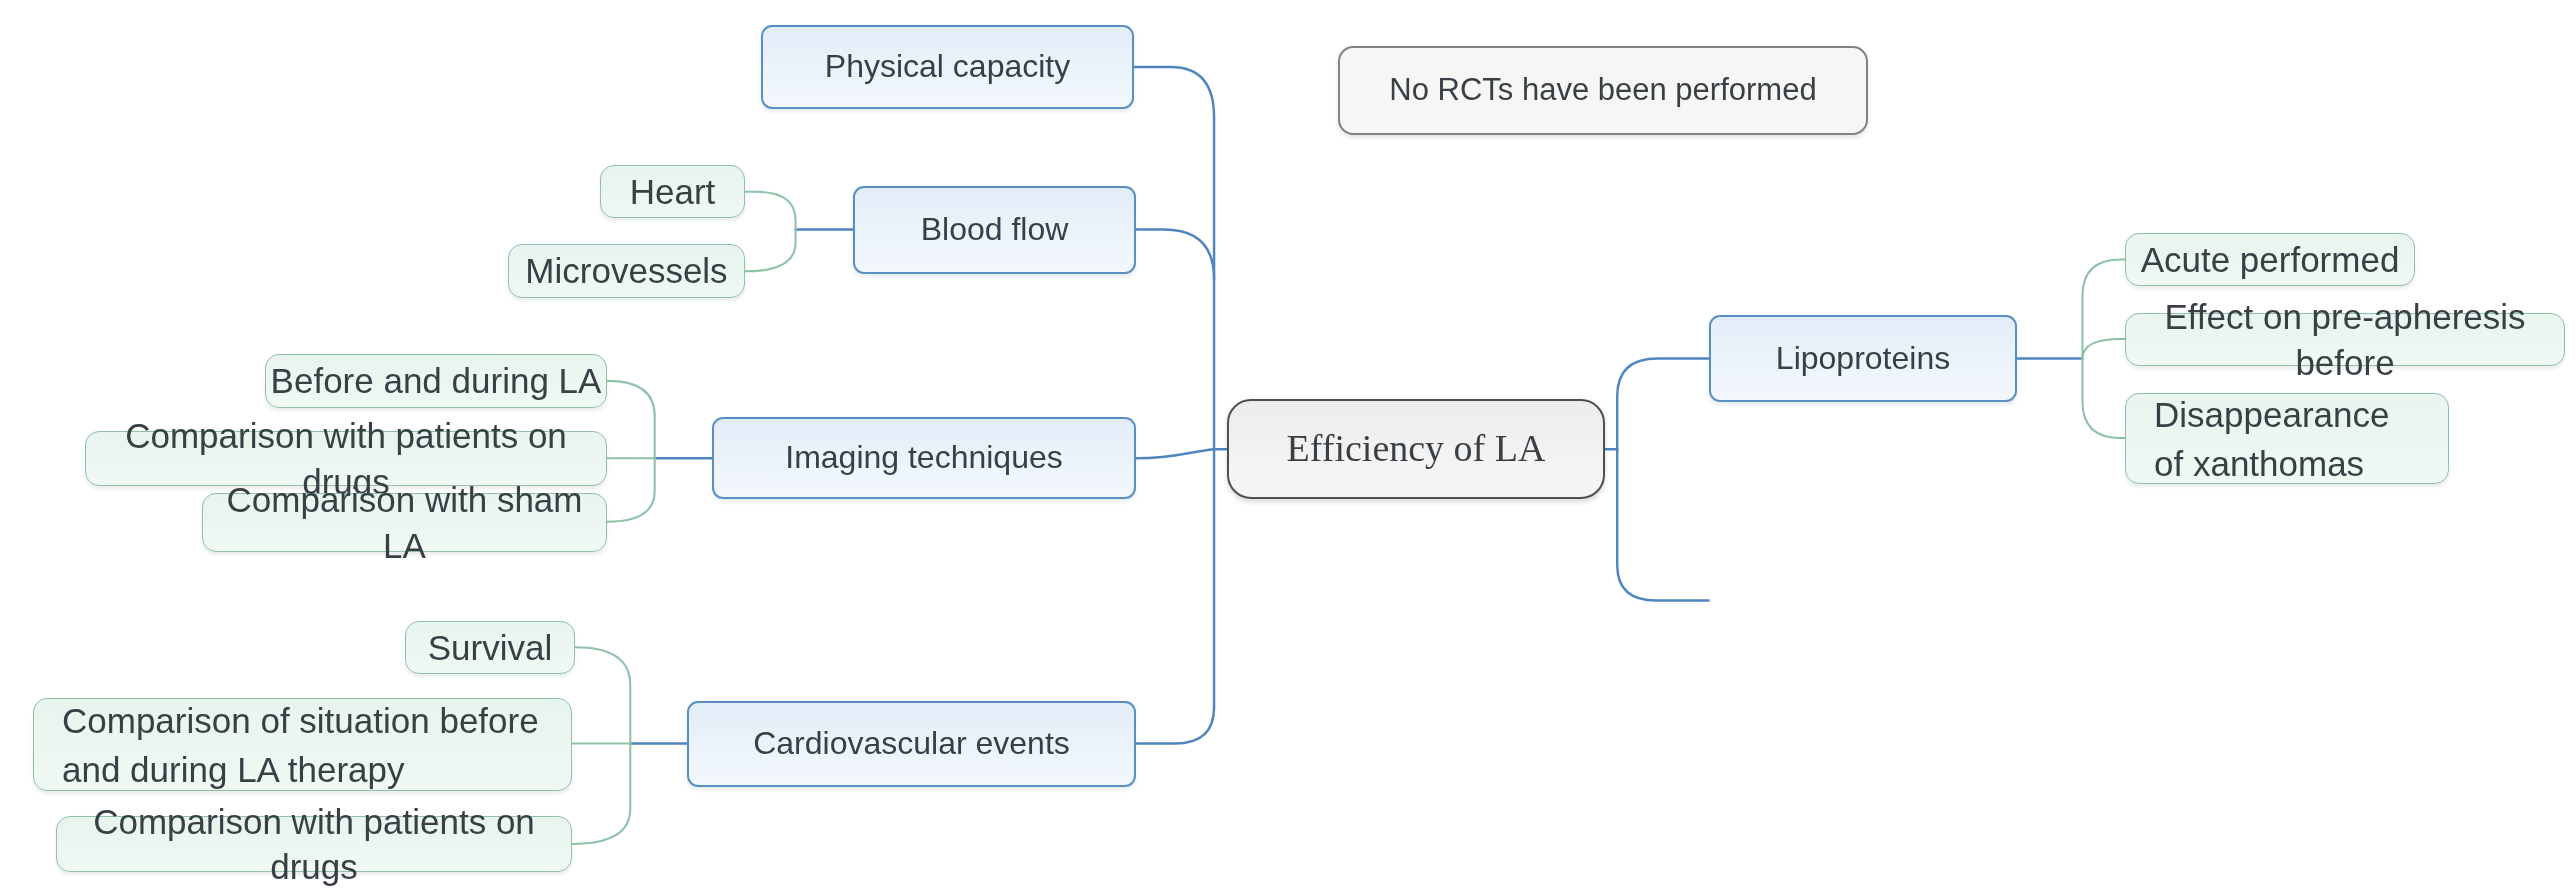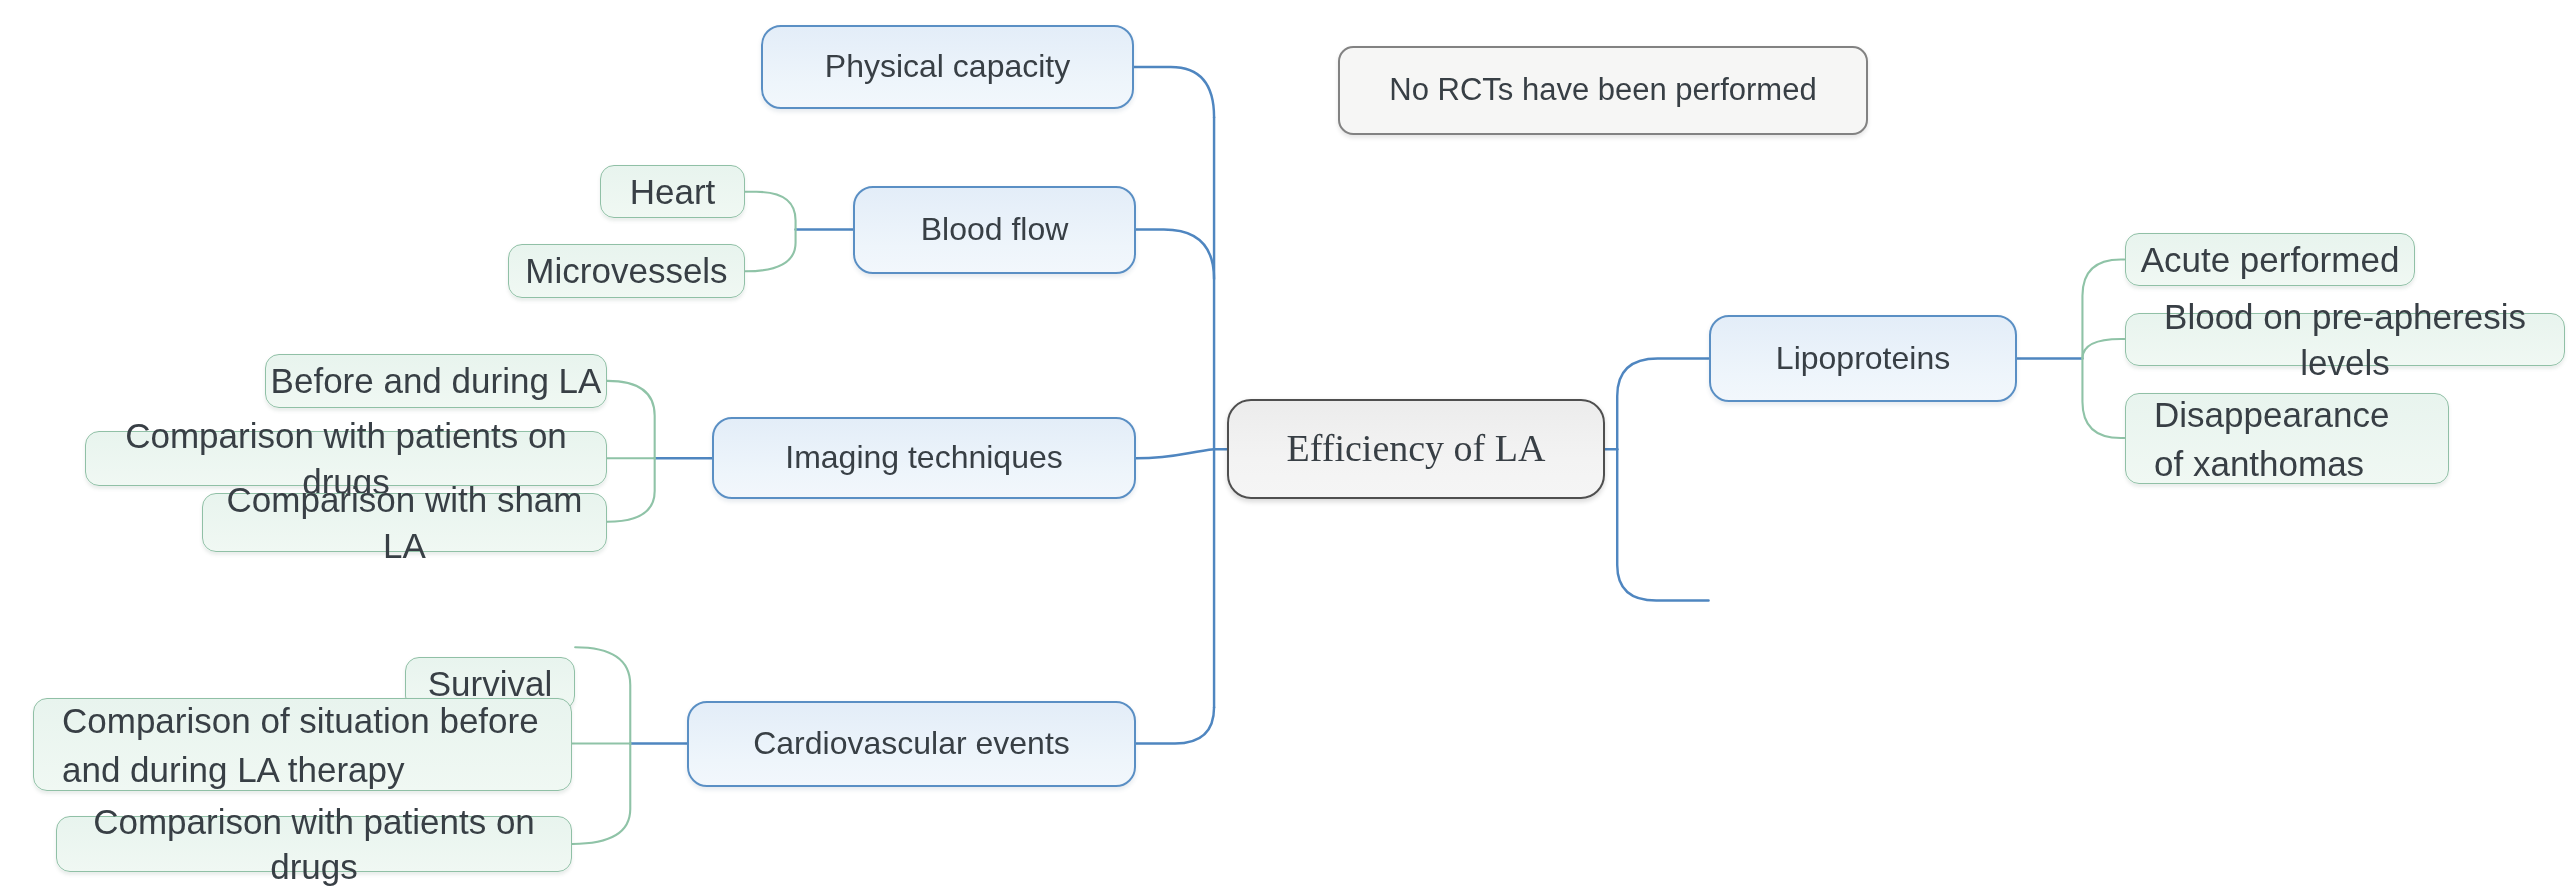--- a/index.html
+++ b/index.html
@@ -39,21 +39,21 @@
     box-sizing: border-box;
     display: flex;
     align-items: center;
     justify-content: center;
     text-align: center;
     line-height: 1.3;
   }
   .branch {
     background: linear-gradient(180deg, #e3edf8 0%, #eef5fb 70%, #f2f7fc 100%);
     border: 2.1px solid var(--branch-border, #5a8fc4);
-    border-radius: 20px;
+    border-radius: 11px;
     font-size: 32px;
     box-shadow: 0 2.8px 4.2px rgba(60, 90, 120, 0.12);
   }
   .leaf {
     background: linear-gradient(180deg, #e8f4ee 0%, #f0f8f3 100%);
     border: 1.7px solid var(--leaf-border, #90c0a6);
     border-radius: 14px;
     font-size: 35px;
     box-shadow: 0 2.8px 3.5px rgba(70, 110, 90, 0.12);
   }
@@ -121,24 +121,24 @@
   <div class="node branch" style="left:712px; top:417px; width:424px; height:82px;">Imaging techniques</div>
   <div class="node branch" style="left:687px; top:701px; width:449px; height:86px;">Cardiovascular events</div>
 
   <div class="node leaf" style="left:600px; top:165px; width:145px; height:53px;">Heart</div>
   <div class="node leaf" style="left:508px; top:244px; width:237px; height:54px;">Microvessels</div>
 
   <div class="node leaf" style="left:265px; top:354px; width:342px; height:54px;">Before and during LA</div>
   <div class="node leaf" style="left:85px; top:431px; width:522px; height:55px;">Comparison with patients on drugs</div>
   <div class="node leaf" style="left:202px; top:493px; width:405px; height:59px;">Comparison with sham LA</div>
 
-  <div class="node leaf" style="left:405px; top:621px; width:170px; height:53px;margin-top:36px;">Survival</div>
+  <div class="node leaf" style="left:405px; top:621px; width:170px; height:53px;">Survival</div>
   <div class="node leaf multiline" style="left:33px; top:698px; width:539px; height:93px;">Comparison of situation before and during LA therapy</div>
   <div class="node leaf" style="left:56px; top:816px; width:516px; height:56px;">Comparison with patients on drugs</div>
 
   <div class="node branch" style="left:1709px; top:315px; width:308px; height:87px;">Lipoproteins</div>
 
   <div class="node leaf" style="left:2125px; top:233px; width:290px; height:53px;">Acute performed</div>
-  <div class="node leaf" style="left:2125px; top:313px; width:440px; height:53px;">Blood on pre-apheresis levels</div>
+  <div class="node leaf" style="left:2125px; top:313px; width:440px; height:53px;">Effect on pre-apheresis before</div>
   <div class="node leaf multiline" style="left:2125px; top:393px; width:324px; height:91px;">Disappearance of xanthomas</div>
 
 </div>
 
 
 </body></html>

